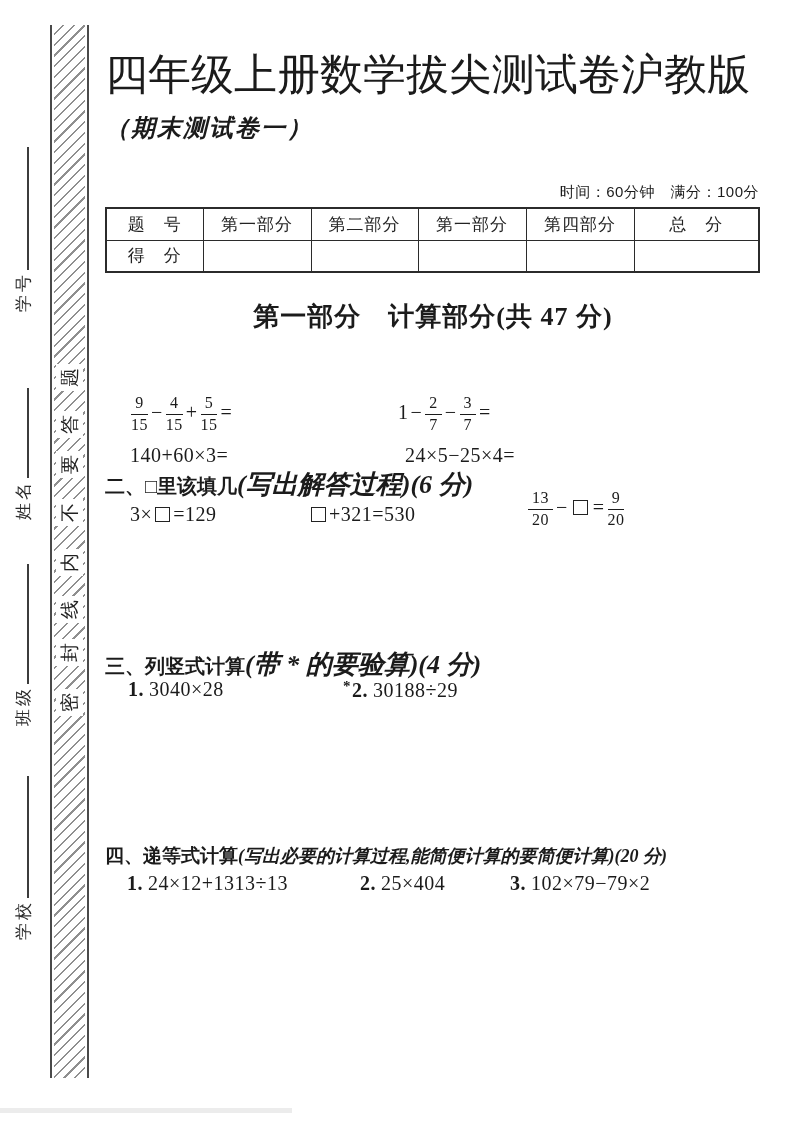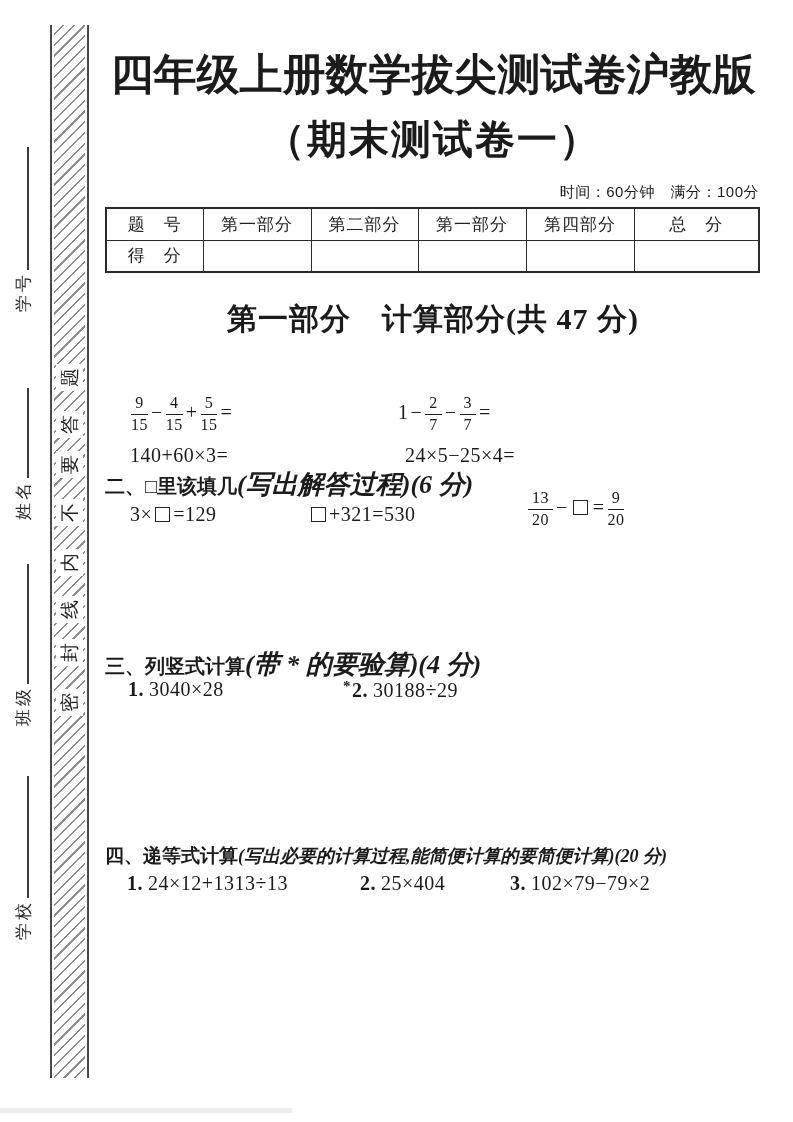--- a/index.html
+++ b/index.html
@@ -31,46 +31,46 @@
     display:inline-block; height:4px; margin-left:2px;
     border-bottom:2px solid #3c3c3c; letter-spacing:0;
   }
 
   
   #content { position:absolute; left:105px; top:0; width:656px; height:1122px; }
   .abs { position:absolute; }
 
   .hei { font-family:"Liberation Sans", sans-serif; }
   .page-title {
-    left:0; right:0; top:46px; text-align:center;
-    font-size:43px; font-weight:700; letter-spacing:0; white-space:nowrap;
+    left:0; right:0; top:46px; text-align:left;
+    font-size:43px; font-weight:400; letter-spacing:0; white-space:nowrap;
   }
   .page-subtitle {
-    left:0; right:0; top:112px; text-align:center;
-    font-size:40px; font-weight:700; letter-spacing:2px;
+    left:0; right:0; top:112px; 
+    font-size:24px; font-weight:700; letter-spacing:2px;font-style:italic;
   }
   .meta-line {
     left:0; right:2px; top:183px; text-align:right;
     font-size:15px; font-weight:500; letter-spacing:0.5px;
   }
 
   
   table.score {
     position:absolute; left:0; top:207px; width:653px;
     border-collapse:collapse; table-layout:fixed;
   }
   table.score td {
     border:1px solid #2b2b2b; height:32px; text-align:center;
     font-size:17px; letter-spacing:1px; color:#222;
   }
   table.score { border:2px solid #2b2b2b; }
 
   .section-title {
     left:0; right:0; top:299px; text-align:center;
-    font-size:30px; font-weight:700; letter-spacing:1px; white-space:nowrap;
+    font-size:26px; font-weight:700; letter-spacing:1px; white-space:nowrap;
   }
 
   .qhead { font-size:20px; font-weight:700; white-space:nowrap; }
   .qhead .paren { font-weight:600; font-style:italic; font-family:"Liberation Serif", serif; font-size:26px; }
   .qhead.small { font-size:19px; }
 
   .expr { font-size:20px; letter-spacing:0.5px; white-space:nowrap; }
   .op { padding:0 2px; }
 
   .frac {

